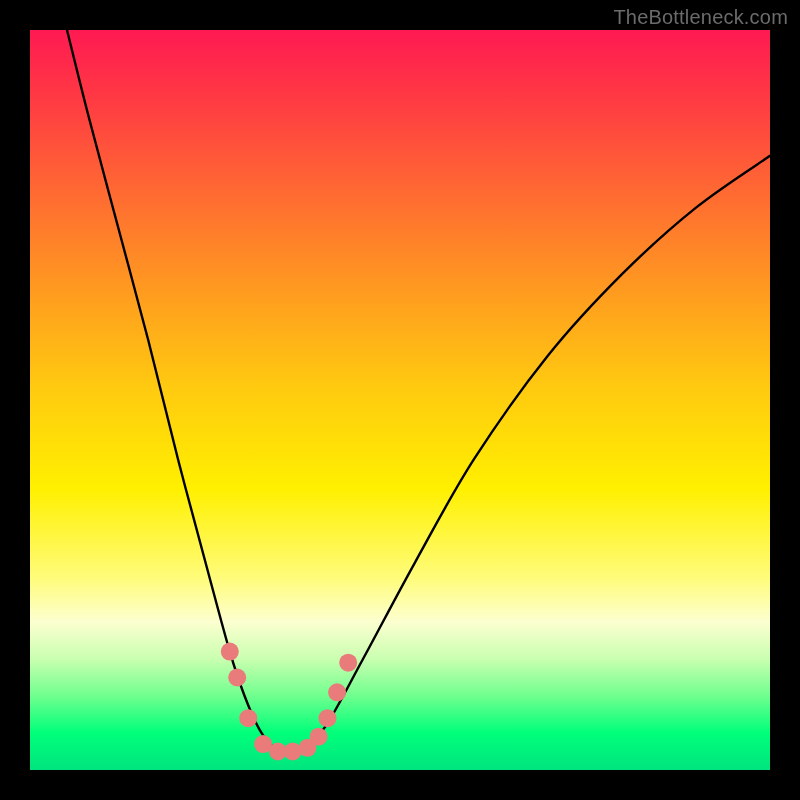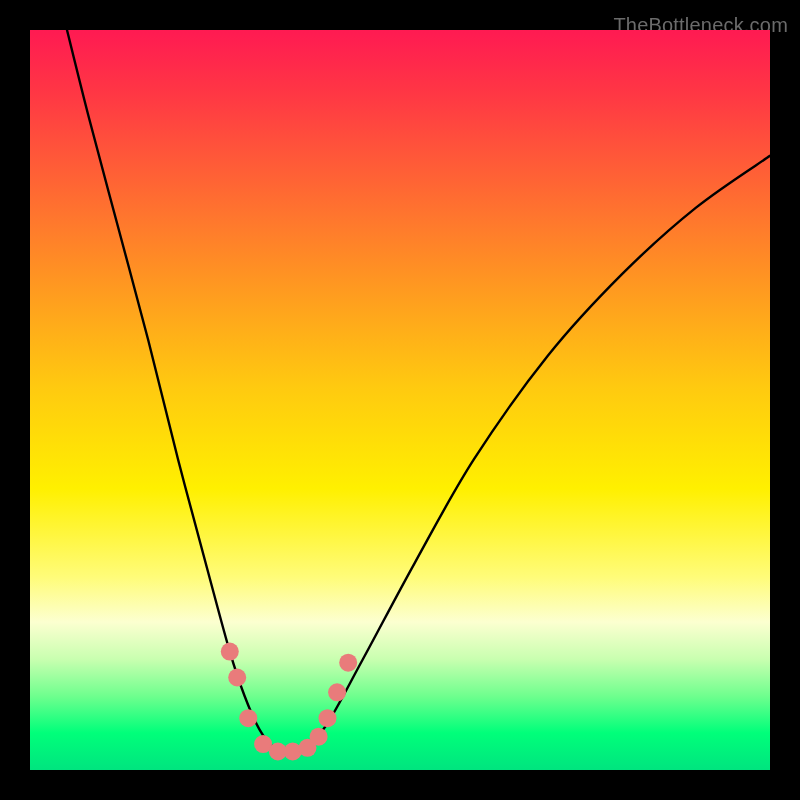--- a/index.html
+++ b/index.html
@@ -38,21 +38,20 @@
     );
   }
   .watermark {
     position: absolute;
     top: 6px;
     right: 12px;
     color: #6b6b6b;
     font-size: 20px;
     letter-spacing: 0.2px;
     user-select: none;
-    margin-top: 8px;
   }
   svg.curve {
     position: absolute;
     left: 0;
     top: 0;
     width: 740px;
     height: 740px;
     overflow: visible;
   }
 </style>

